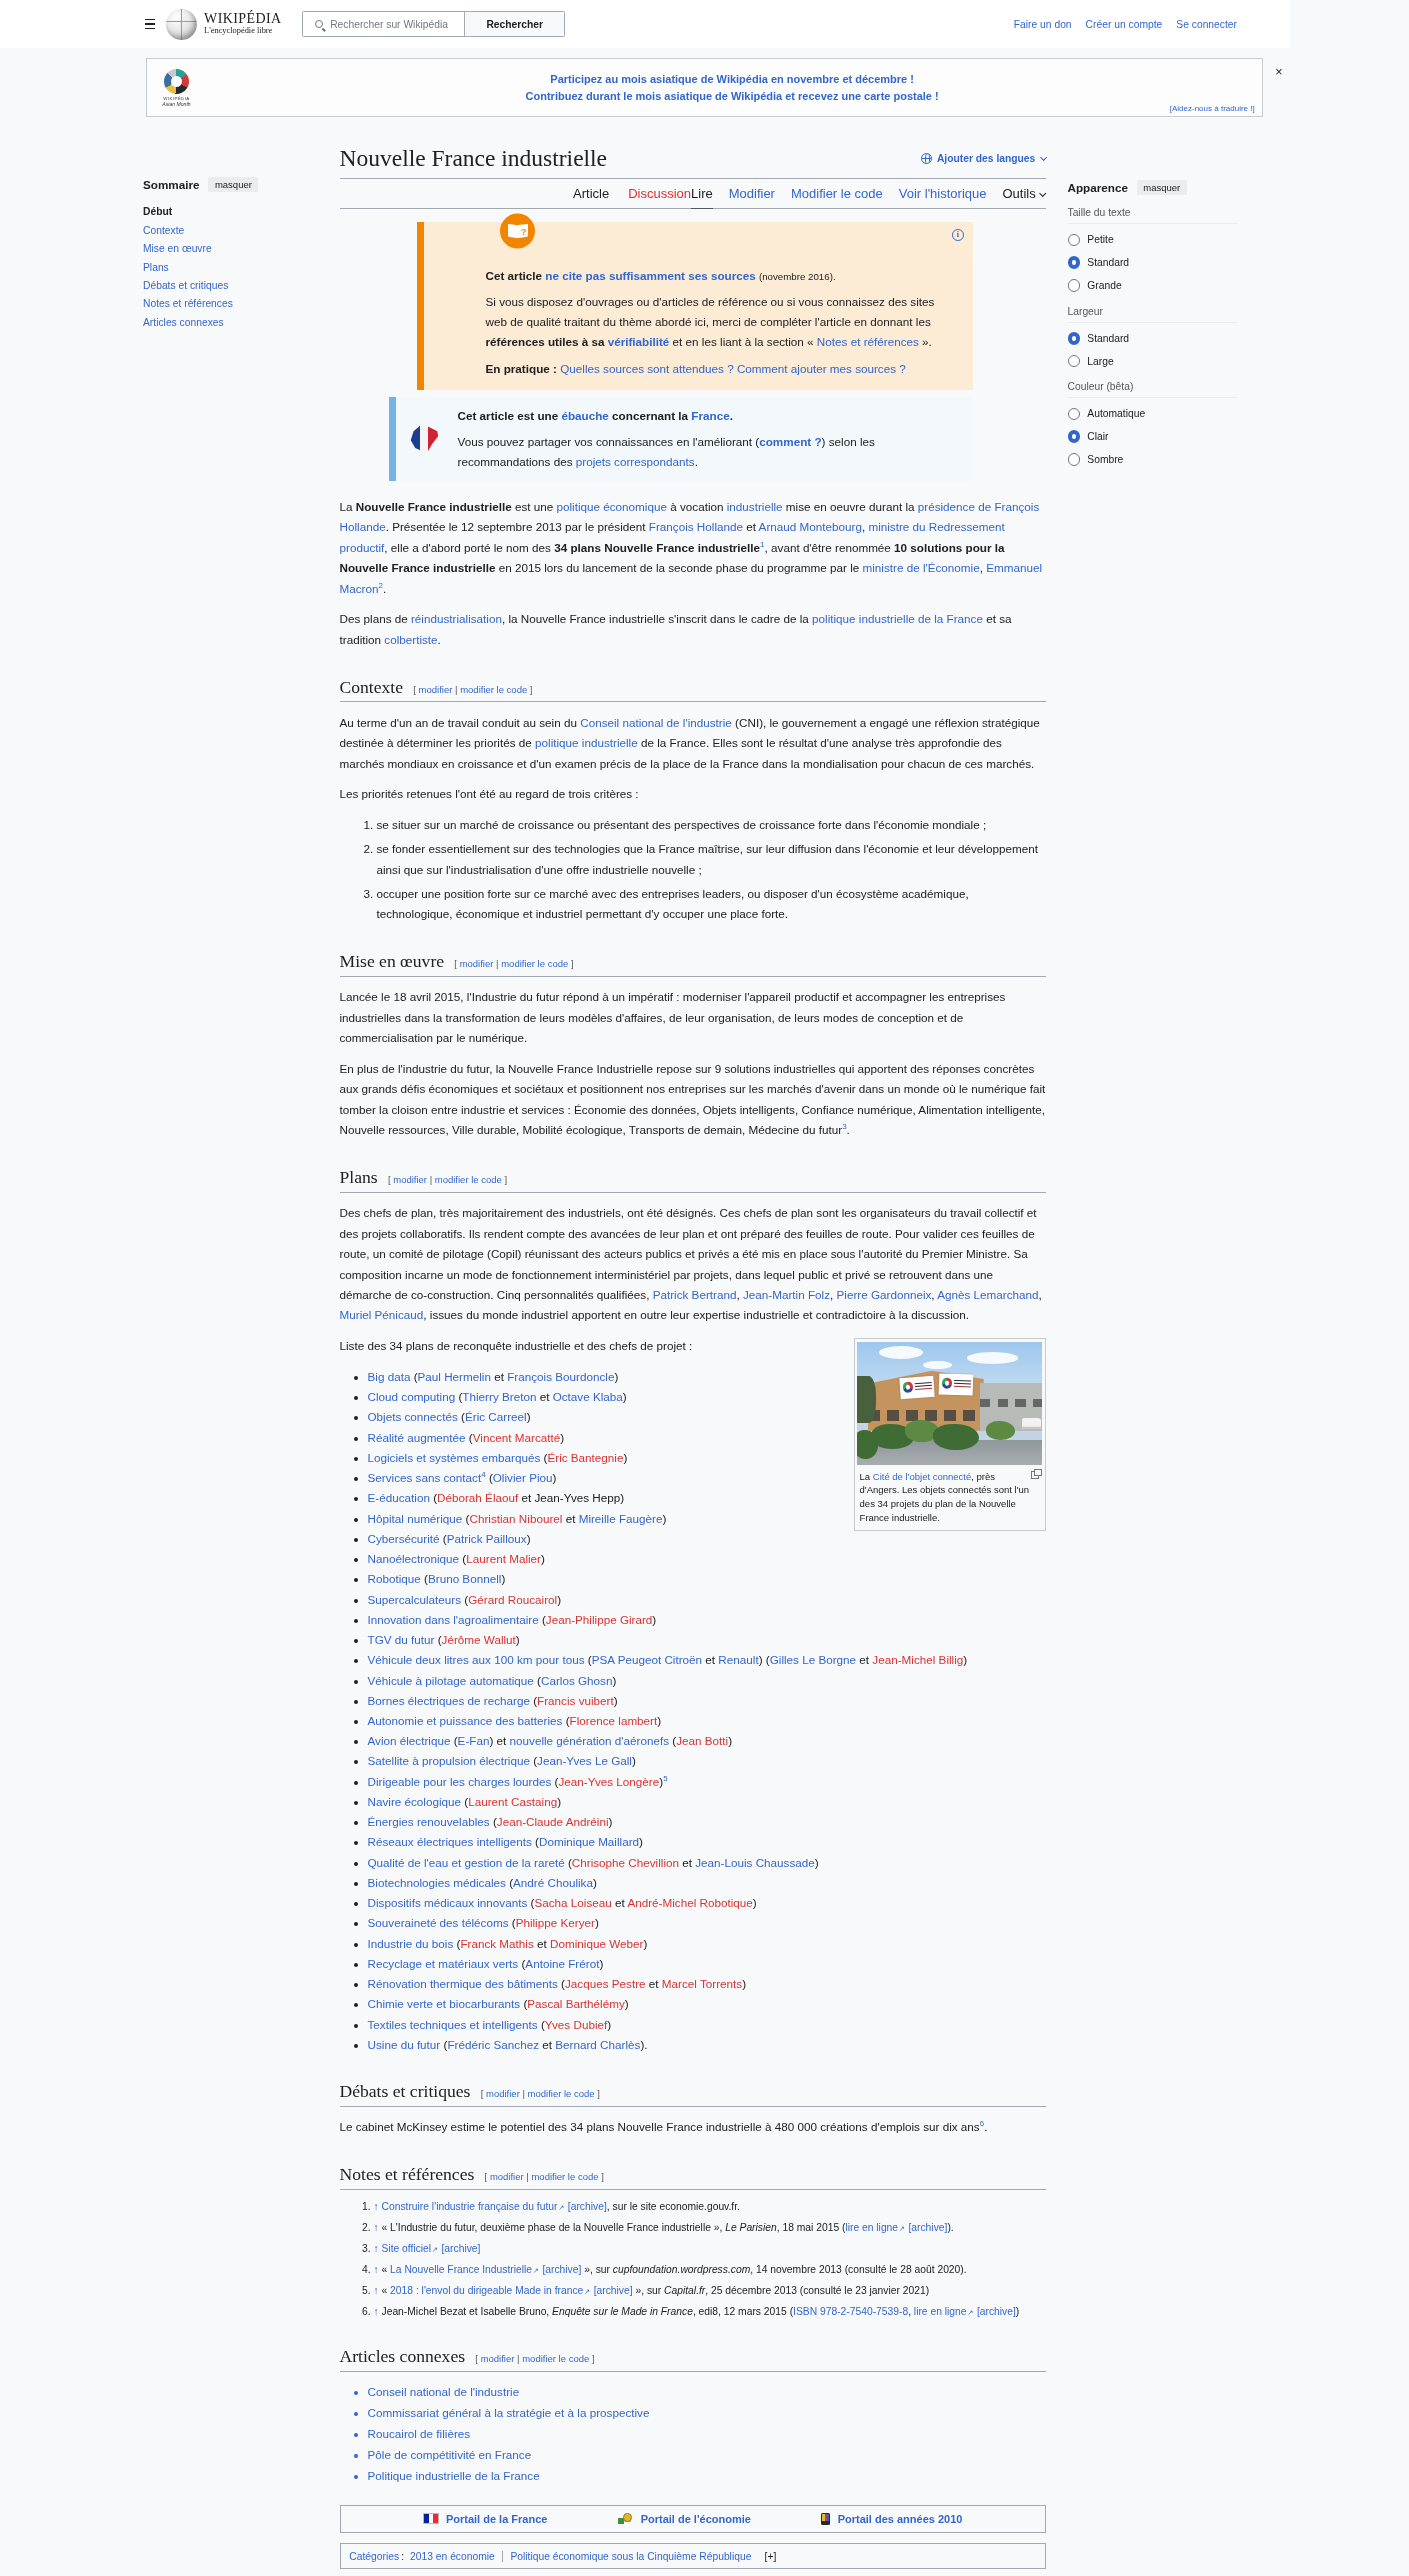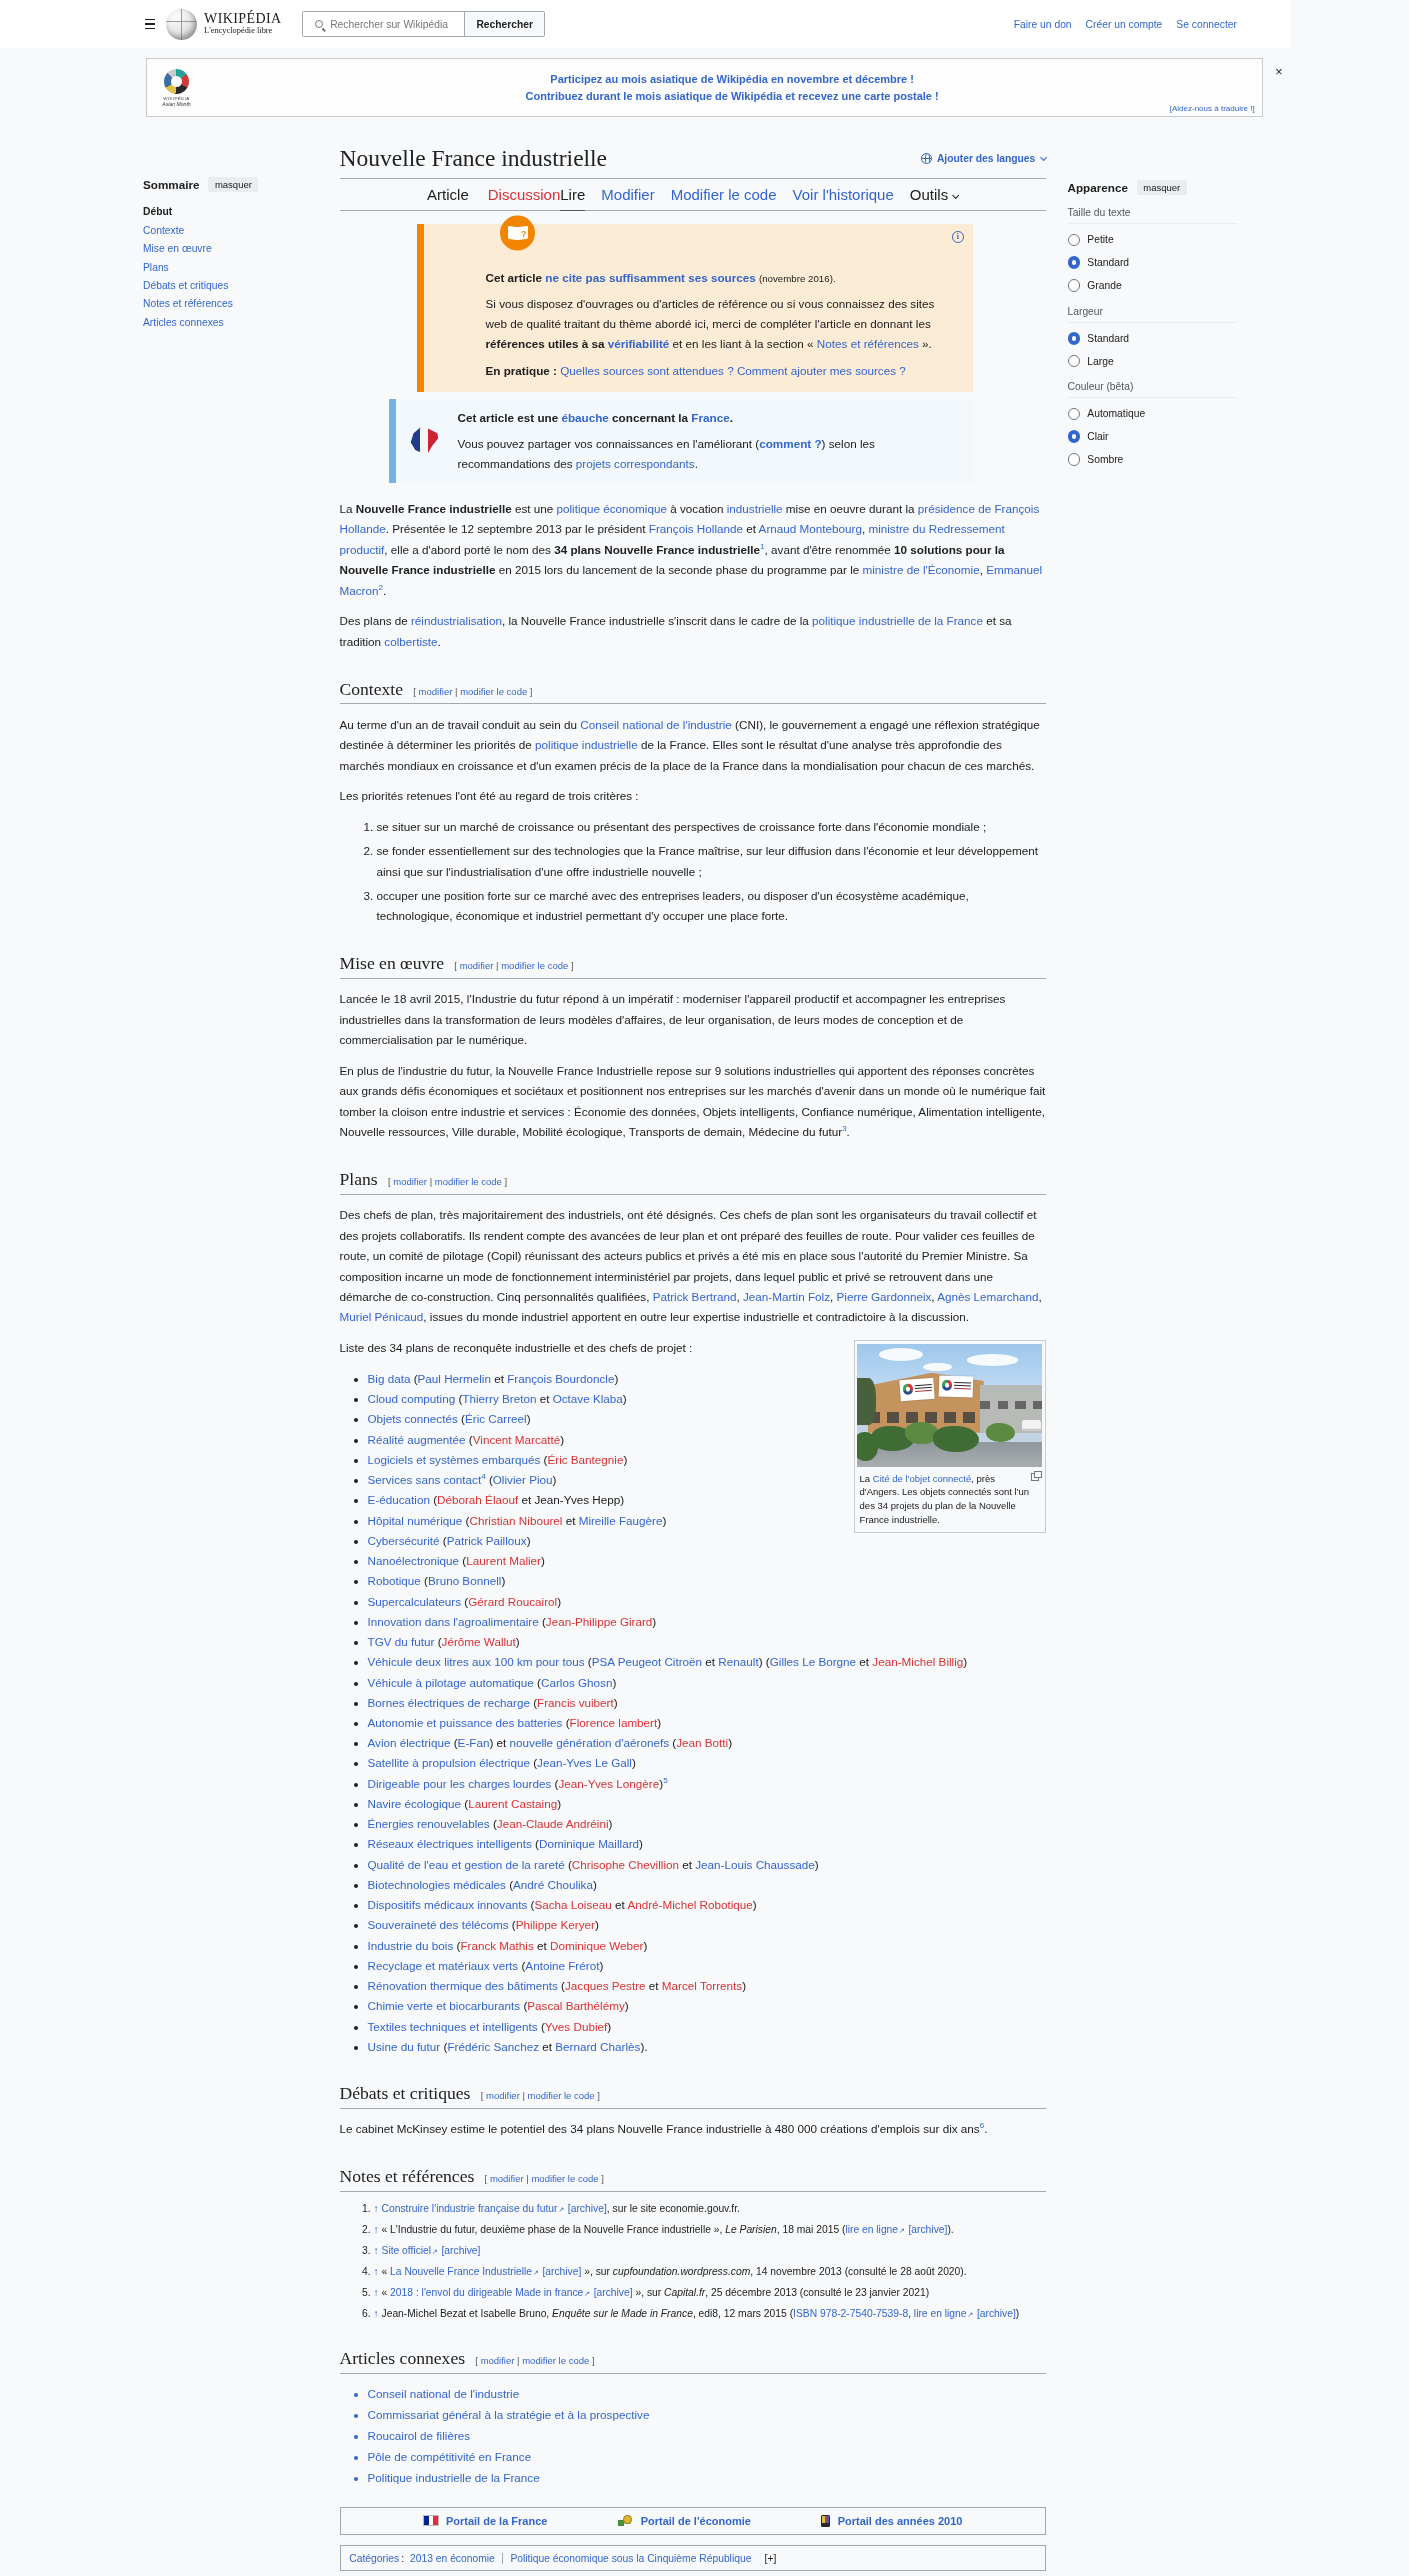--- a/index.html
+++ b/index.html
@@ -26,21 +26,21 @@
     box-shadow:inset -2.2px -2.9px 5.1px rgba(0,0,0,.28); margin-right:6.6px; }
   .wordmark { font-family:"Liberation Serif",serif; line-height:1.05; margin-right:20.5px; }
   .wordmark .wm1 { font-size:14px; letter-spacing:0.4px; }
   .wordmark .wm2 { font-size:8.4px; }
   .search-wrap { display:flex; align-items:stretch; height:26px; }
   .search-box { width:163px; border:0.7px solid #a2a9b1; border-radius:1.5px 0 0 1.5px; background:#fff; display:flex; align-items:center; padding:0 12px; gap:5.1px; }
   .mag { width:8px; height:8px; border:1.5px solid #72777d; border-radius:50%; position:relative; flex:0 0 auto; }
   .mag::after { content:""; position:absolute; width:1.5px; height:4.4px; background:#72777d; transform:rotate(-45deg); left:7.3px; top:6.6px; }
   .search-box input { border:none; outline:none; font-size:10.3px; width:100%; font-family:inherit; color:#202122; background:transparent;}
   .search-box input::placeholder { color:#72777d; }
-  .search-btn { border:0.7px solid #a2a9b1; margin-left:-0.7px; background:#f8f9fa; font-weight:bold; font-size:10.3px; padding:0 11px; border-radius:0 1.5px 1.5px 0; cursor:pointer; font-family:inherit; color:#202122;text-align:right;}
+  .search-btn { border:0.7px solid #a2a9b1; margin-left:-0.7px; background:#f8f9fa; font-weight:bold; font-size:10.3px; padding:0 21px; border-radius:0 1.5px 1.5px 0; cursor:pointer; font-family:inherit; color:#202122;text-align:right;}
   .header-links { margin-left:auto; display:flex; gap:14px; font-size:10.3px; padding-right:29px;}
   .header-links span { color:#3366cc; cursor:pointer; }
 
   
   .banner { width:1117px; margin:10.3px auto 8.8px; height:59px; background:#fdfdfd; border:0.7px solid #c8ccd1; position:relative; display:flex; align-items:center; }
   .banner-art { width:37px; margin:0 7.3px 0 11px; display:flex; flex-direction:column; align-items:center; }
   .ba-circle { width:25px; height:25px; border-radius:50%;
     background:conic-gradient(#2aa198 0 55deg,#cf3b3b 55deg 120deg,#26292c 120deg 185deg,#e3c04b 185deg 240deg,#3b6ea5 240deg 315deg,#c9c9c9 315deg 360deg);
     display:flex; align-items:center; justify-content:center; }
   .ba-circle i { width:11px; height:11px; background:#fdfdfd; border-radius:50%; }
@@ -69,21 +69,21 @@
   .radio { width:12.5px; height:12.5px; border:0.7px solid #72777d; border-radius:50%; background:#fff; flex:0 0 auto; }
   .radio.sel { border:4px solid #3366cc; }
 
   
   h1.page-title { font-family:"Liberation Serif",serif; font-weight:400; font-size:23.5px; margin:19px 0 0; padding-bottom:5.9px; border-bottom:0.7px solid #a2a9b1; display:flex; align-items:center; justify-content:space-between; }
   .langs-btn { font-family:"Liberation Sans",sans-serif; font-size:10.3px; font-weight:bold; color:#3366cc; display:flex; align-items:center; gap:5.1px; cursor:pointer; }
   .globe-ico { width:11px; height:11px; border:1.1px solid #3366cc; border-radius:50%; position:relative; overflow:hidden;}
   .globe-ico::before { content:""; position:absolute; left:0; right:0; top:4px; border-top:1.1px solid #3366cc; }
   .globe-ico::after { content:""; position:absolute; left:2.9px; width:3.7px; top:-1.5px; bottom:-1.5px; border:1.1px solid #3366cc; border-radius:50%; }
   .caret { width:5.1px; height:5.1px; border-right:1.5px solid #3366cc; border-bottom:1.5px solid #3366cc; transform:rotate(45deg) translateY(-1.5px); display:inline-block; }
-  .tabs-row { display:flex; justify-content:center; font-size:15px; border-bottom:0.7px solid #a2a9b1; padding:7.3px 0 6.6px; }
+  .tabs-row { display:flex; justify-content:flex-end; font-size:13px; border-bottom:0.7px solid #a2a9b1; padding:7.3px 0 6.6px; }
   .tabs-left { display:flex; gap:19px; }
   .tabs-right { display:flex; gap:16px; align-items:center; }
   .tab { cursor:pointer; }
   .t-black { color:#202122; }
   .t-red { color:#d73333; }
   .t-link { color:#3366cc; }
   .t-active { color:#202122; position:relative; }
   .t-active::after { content:""; position:absolute; left:0; right:0; bottom:-7.3px; border-bottom:0.7px solid #54595d; }
   .t-caret::after { content:""; display:inline-block; width:4.4px; height:4.4px; border-right:1.1px solid #202122; border-bottom:1.1px solid #202122; transform:rotate(45deg); margin-left:4.4px; vertical-align:1.5px;}
 

